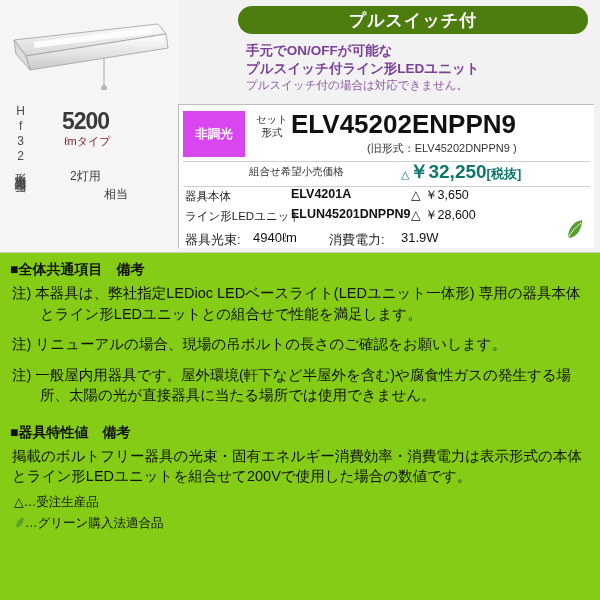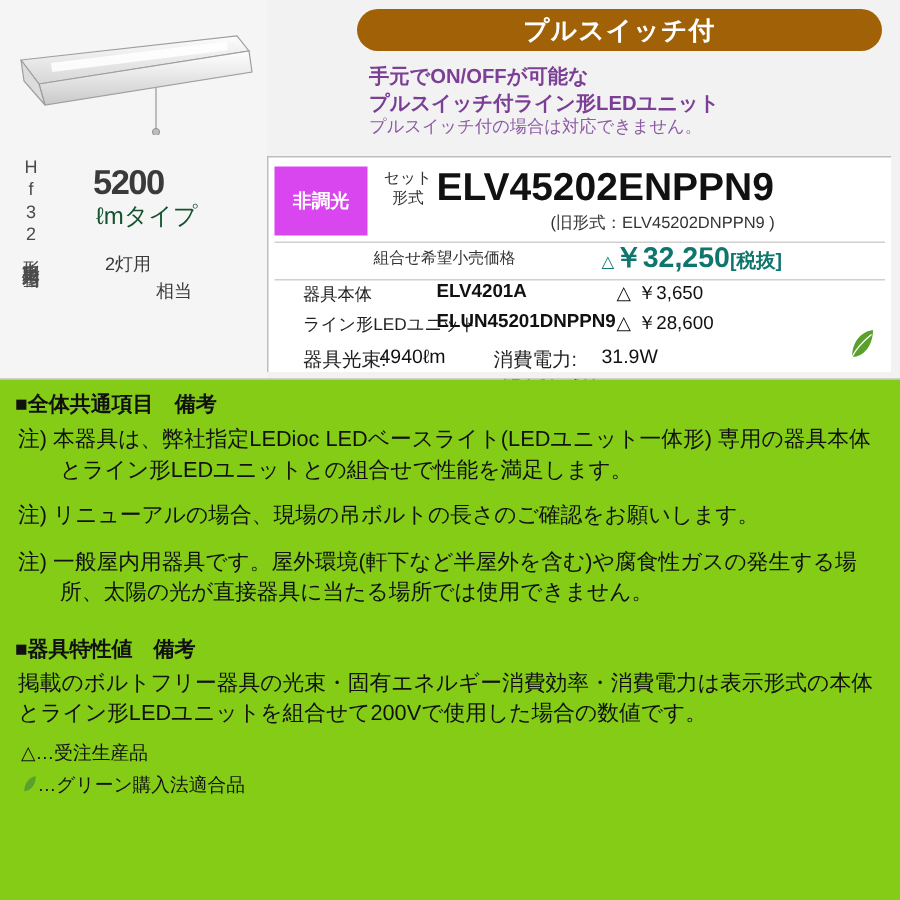--- a/index.html
+++ b/index.html
@@ -40,35 +40,35 @@
     color:#4b4b4b;
     letter-spacing:1px;
   }
   .lm-big{
     position:absolute;left:62px;top:108px;
     font-size:23px;font-weight:bold;color:#3a3a3a;
     letter-spacing:-1px;
   }
   .lm-sub{
     position:absolute;left:64px;top:134px;
-    font-size:16px;color:#14532d;
+    font-size:11px;color:#7f1d1d;
   }
   .lm-sub3{
     position:absolute;left:70px;top:168px;
     font-size:12px;color:#3a3a3a;
   }
   .lm-sub4{
     position:absolute;left:64px;top:186px;
     font-size:12px;color:#3a3a3a;margin-left:40px;
   }
 
   
   .banner{
     position:absolute;left:238px;top:6px;width:350px;height:28px;
-    background:#a16207;
+    background:#4d7c0f;
     border-radius:14px;
     color:#fff;
     font-size:17px;font-weight:bold;
     display:flex;align-items:center;justify-content:center;
     letter-spacing:1px;
   }
   .purple-text{
     position:absolute;left:246px;top:42px;width:348px;
     color:#7b3f96;
     font-size:13.5px;
@@ -114,21 +114,21 @@
     font-size:10.5px;color:#333;
   }
   .tri{font-size:11px;}
   .price{
     position:absolute;left:222px;top:54px;
     font-size:19px;font-weight:bold;color:#0f766e;
   }
   .price .tax{font-size:13px;font-weight:bold;}
 
   .rowlbl{
-    position:absolute;left:23px;font-size:11.5px;color:#222;
+    position:absolute;left:6px;font-size:11.5px;color:#222;
   }
   .rowval{
     position:absolute;font-size:12.5px;color:#111;
   }
   .rowval.bold{font-weight:bold;}
 
   .eco{
     position:absolute;right:10px;bottom:8px;
     width:20px;height:22px;
   }

